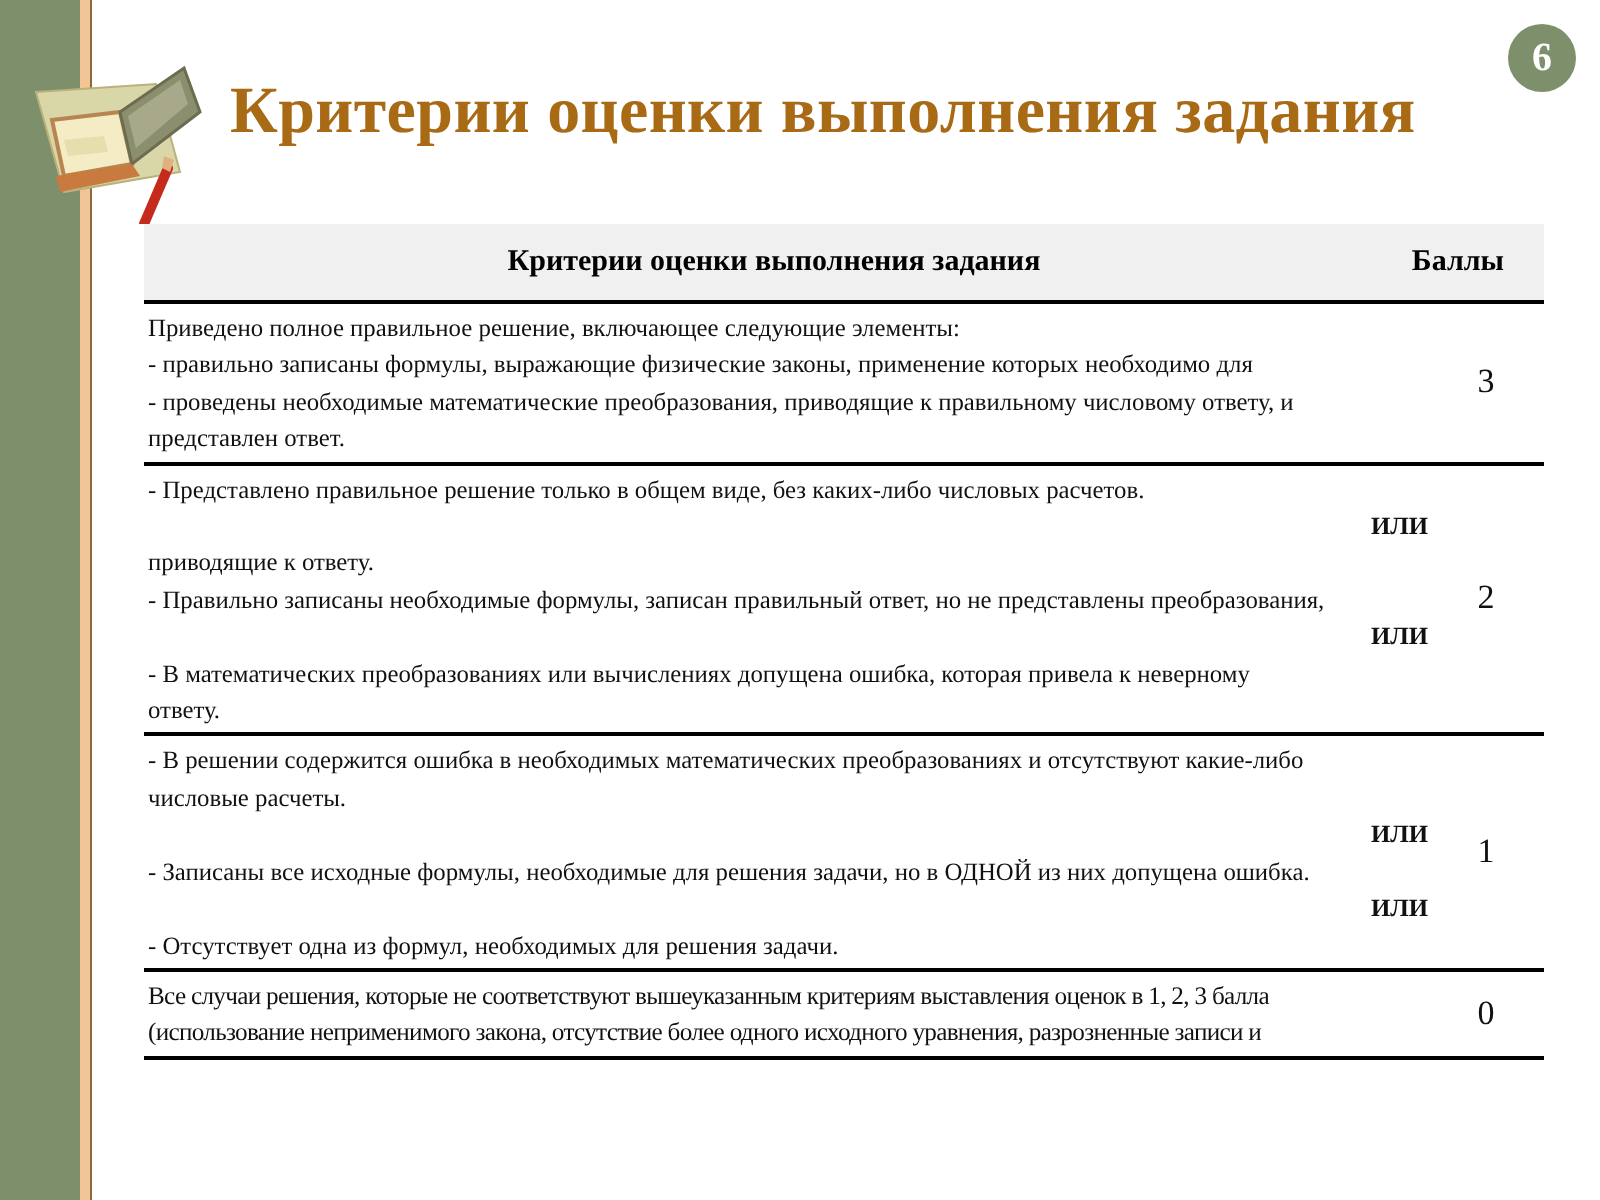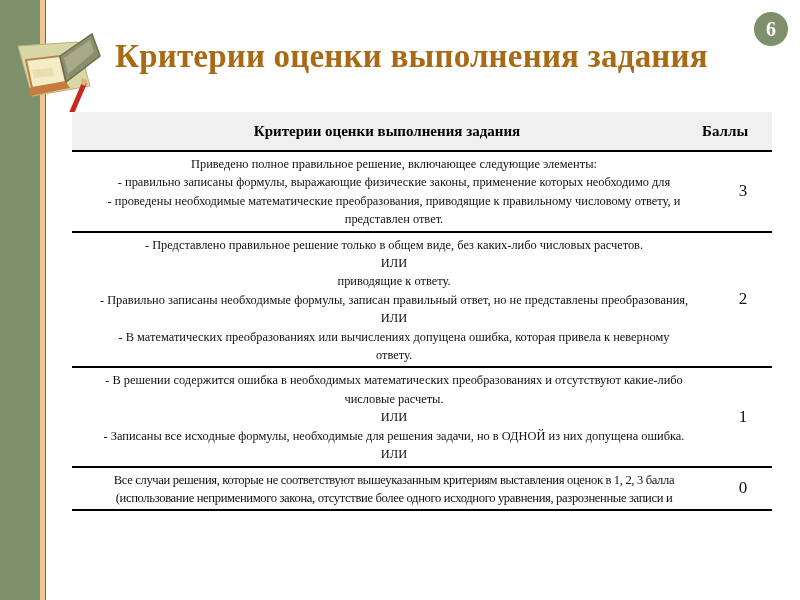--- a/index.html
+++ b/index.html
@@ -5,26 +5,26 @@
   html, body { margin:0; padding:0; }
   body { width:800px; height:600px; position:relative; overflow:hidden; background:#ffffff; font-family:"Liberation Serif", serif; }
   .sidebar { position:absolute; left:0; top:0; width:40px; height:600px; background:#7e8f6c; }
   .stripe { position:absolute; left:40px; top:0; width:5px; height:600px; background:#f2c596; border-right:1px solid #8a6a3a; }
   .logo { position:absolute; left:8px; top:16px; width:100px; height:96px; }
   .title { position:absolute; left:115px; top:38px; font-size:33px; font-weight:bold; color:#a86a14; letter-spacing:0.2px; white-space:nowrap; }
   .page-badge { position:absolute; left:754px; top:12px; width:34px; height:34px; border-radius:50%; background:#7e8f6c; color:#fff; font-weight:bold; font-size:20px; display:flex; align-items:center; justify-content:center; }
   .table { position:absolute; left:72px; top:112px; width:700px; }
   .thead { height:38px; background:#f0f0f0; border-bottom:2px solid #000; display:flex; align-items:center; font-weight:bold; font-size:15px; }
   .thead .c1 { width:630px; text-align:center; }
-  .thead .c2 { flex:1; text-align:left; padding-right:6px; }
+  .thead .c2 { flex:1; text-align:right; padding-right:20px; }
   .row { display:flex; border-bottom:2px solid #000; font-size:12.4px; line-height:18.4px; color:#111; }
   .row .crit { width:640px; padding:3px 0 2px 2px; }
   .row .score { flex:1; display:flex; align-items:center; justify-content:center; font-size:17px; }
-  .or { display:block; text-align:center; }
-  .line { display:block;text-align:center; }
+  .or { display:block; text-align:right;font-weight:bold; }
+  .line { display:block; }
   .ital { font-style:italic; }
   .narrow { font-family:Liberation Serif, serif; letter-spacing:-0.35px; font-size:12.6px; }
 </style>
 </head>
 <body>
 
 <div class="sidebar"></div>
 <div class="stripe"></div>
 
 <svg class="logo" viewBox="0 0 100 96">
@@ -70,20 +70,21 @@
     <div class="score">2</div>
   </div>
 
   <div class="row">
     <div class="crit">
       <span class="line">- В решении содержится ошибка в необходимых математических преобразованиях и отсутствуют какие-либо</span>
       <span class="line">числовые расчеты.</span>
       <span class="or">ИЛИ</span>
       <span class="line">- Записаны все исходные формулы, необходимые для решения задачи, но в ОДНОЙ из них допущена ошибка.</span>
       <span class="or">ИЛИ</span>
+      <span class="line">- Отсутствует одна из формул, необходимых для решения задачи.</span>
     </div>
     <div class="score">1</div>
   </div>
 
   <div class="row">
     <div class="crit narrow">
       <span class="line">Все случаи решения, которые не соответствуют вышеуказанным критериям выставления оценок в 1, 2, 3 балла</span>
       <span class="line">(использование неприменимого закона, отсутствие более одного исходного уравнения, разрозненные записи и</span>
     </div>
     <div class="score">0</div>

